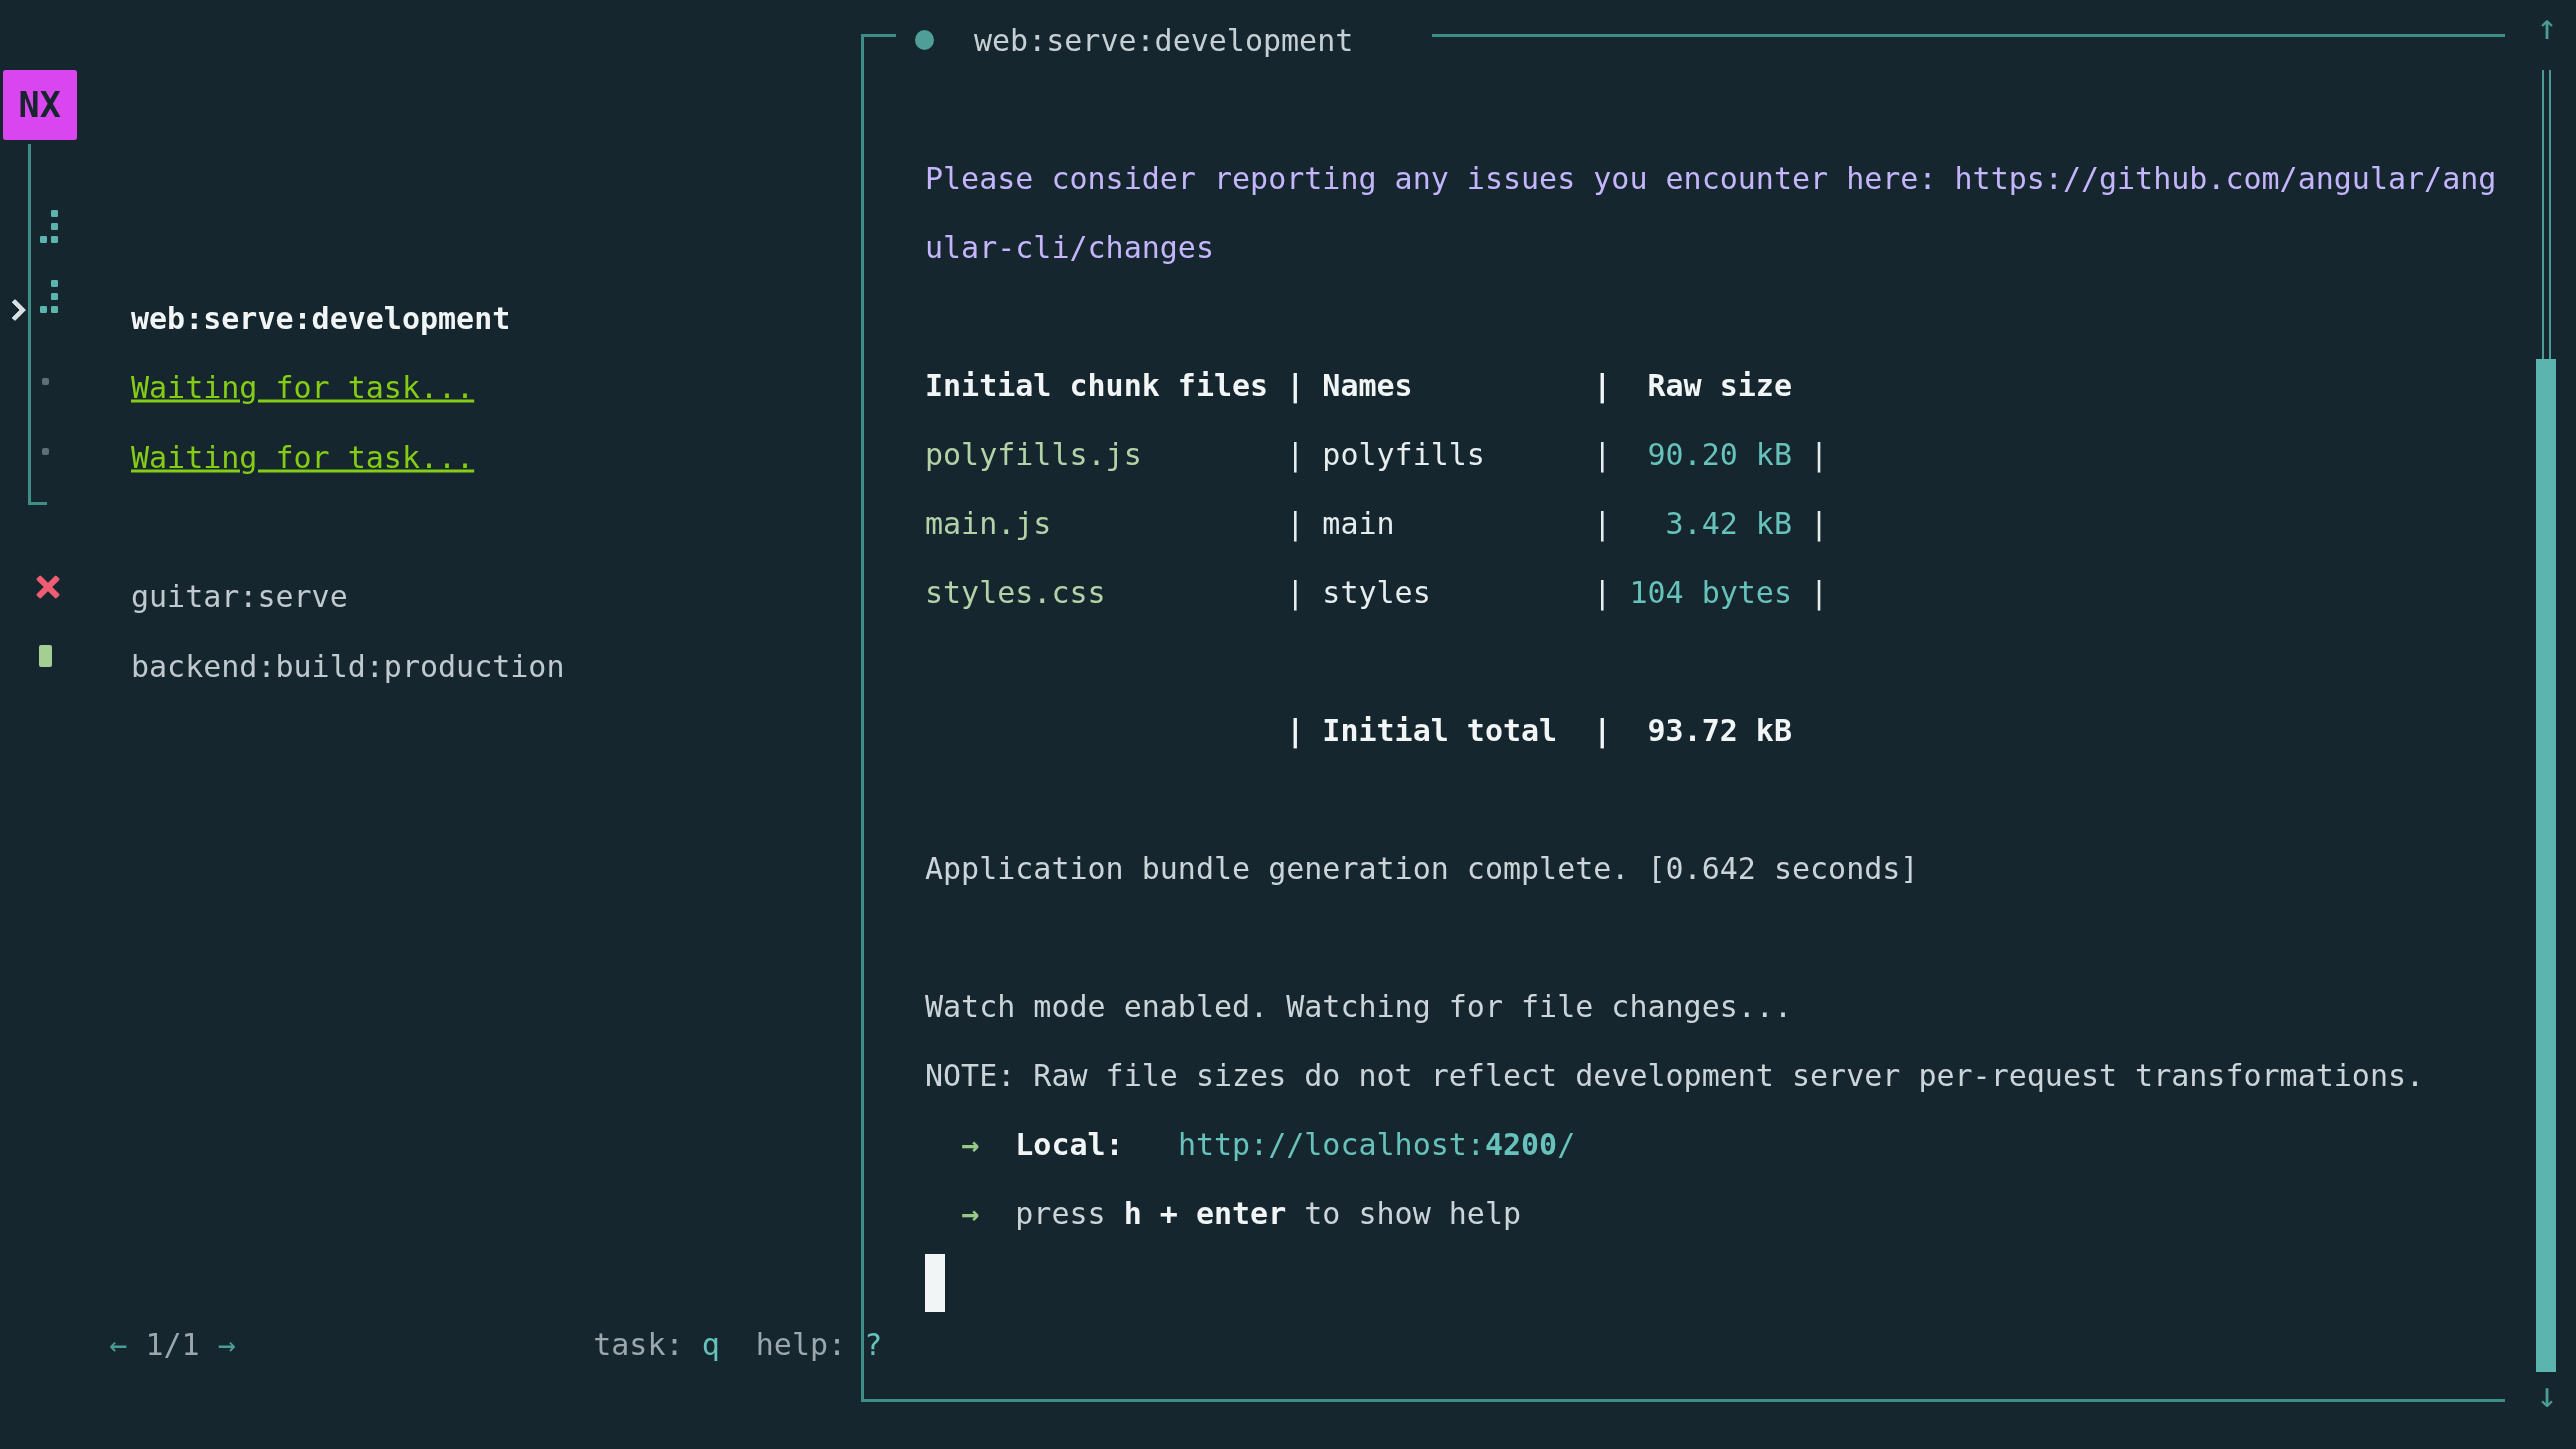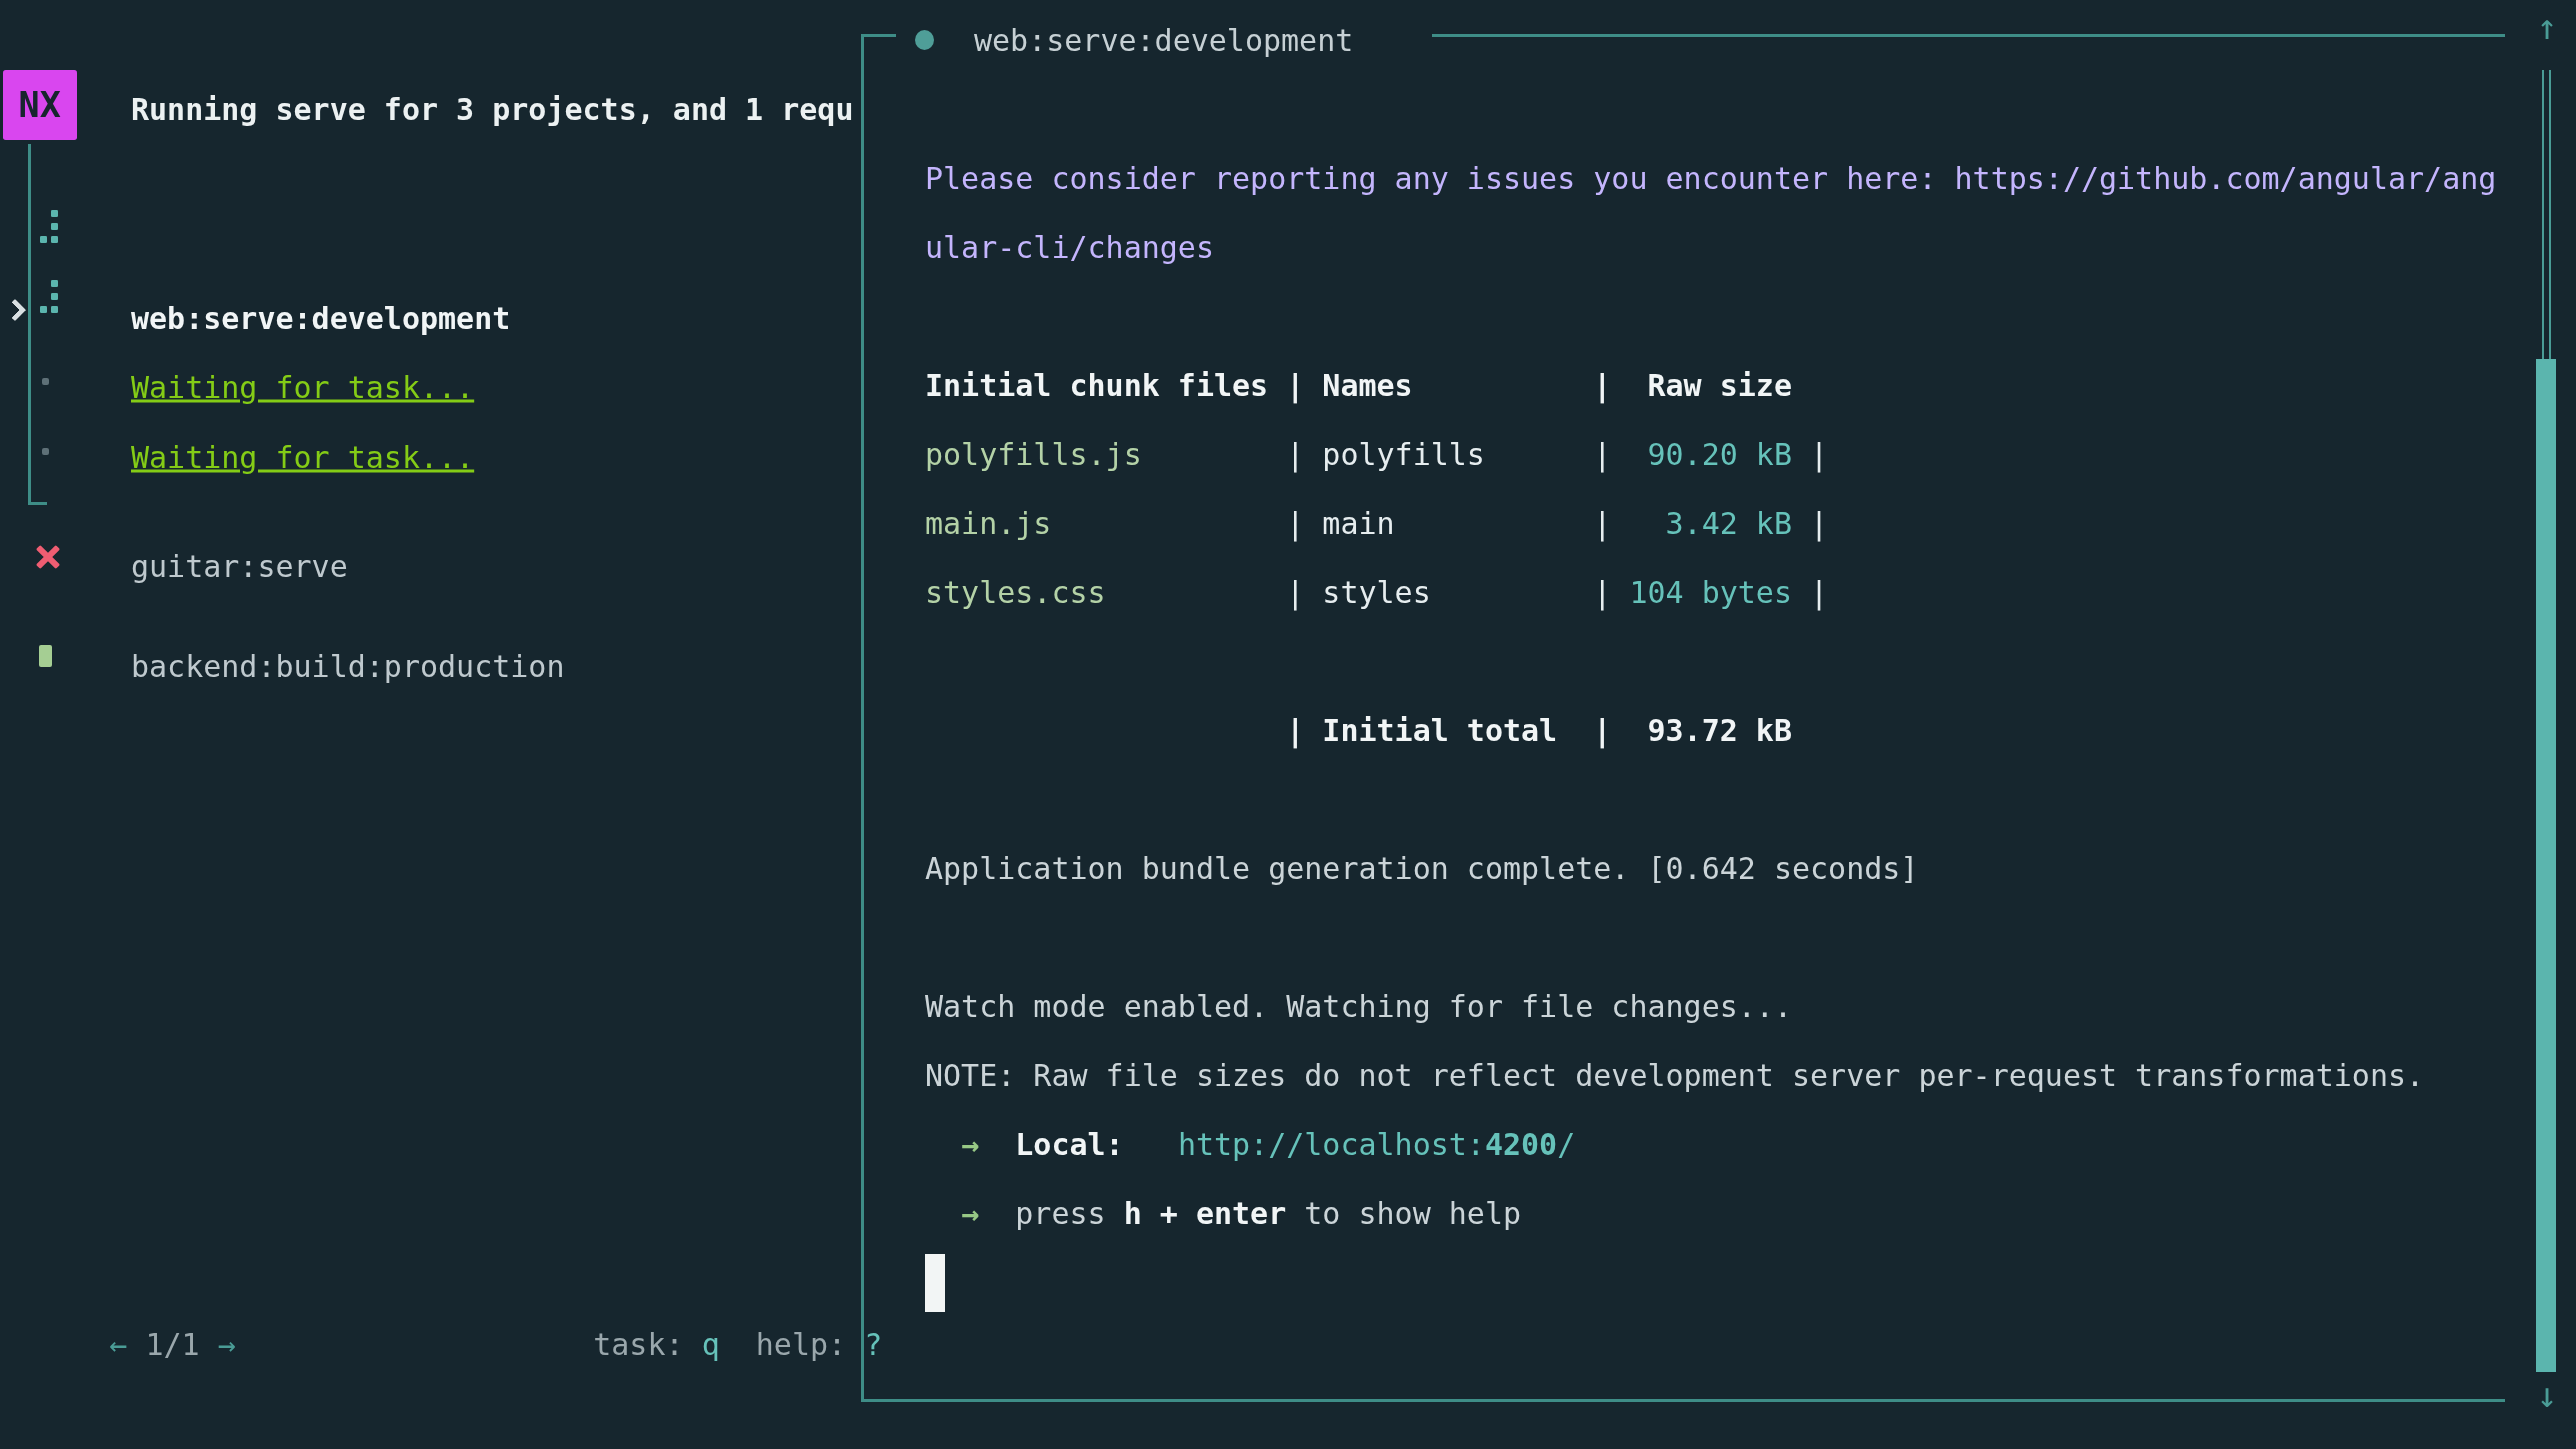--- a/index.html
+++ b/index.html
@@ -85,21 +85,20 @@
   .scroll-thumb { position:absolute; left:2536px; top:359px; width:20px; height:1013px; background:#5BB5AE; }
   .scroll-arrow { position:absolute; left:2528px; color:#4A9C96; font-size:35px; width:38px; text-align:center; }
   #scroll-up { top:6.7px; }
   #scroll-down { top:1375px; }
 </style>
 </head>
 <body>
 
 <div id="sidebar">
   <div class="nx-badge">NX</div>
-  <div class="sidebar-title">Running serve for 3 projects, and 1 requ</div>
   <div class="tree-vline"></div>
   <div class="tree-corner"></div>
   <div class="caret"></div>
   <div id="task-group-1">
       <div class="task-row normal" style="top: 213px;">
         <span class="icon-spinner" style="top: -2.7px;">
           <i></i>
           <i></i>
           <i></i>
           <i></i>
@@ -117,21 +116,21 @@
       <div class="task-row dim" style="top: 352px;">
         <span class="icon-dot" style="top: 26px;"></span>
         <span class="task-label">Waiting for task...</span>
       </div>
       <div class="task-row dim" style="top: 422px;">
         <span class="icon-dot" style="top: 26px;"></span>
         <span class="task-label">Waiting for task...</span>
       </div>
     </div>
   <div id="task-group-2">
-      <div class="task-row normal" style="top: 531px;">
+      <div class="task-row normal" style="top: 561px;">
         <span class="icon-cross" style="top: 12px;"></span>
         <span class="task-label">guitar:serve</span>
       </div>
       <div class="task-row normal" style="top: 631px;">
         <span class="icon-square" style="top: 14px;"></span>
         <span class="task-label">backend:build:production</span>
       </div>
     </div>
 
   <div id="footer-left">

